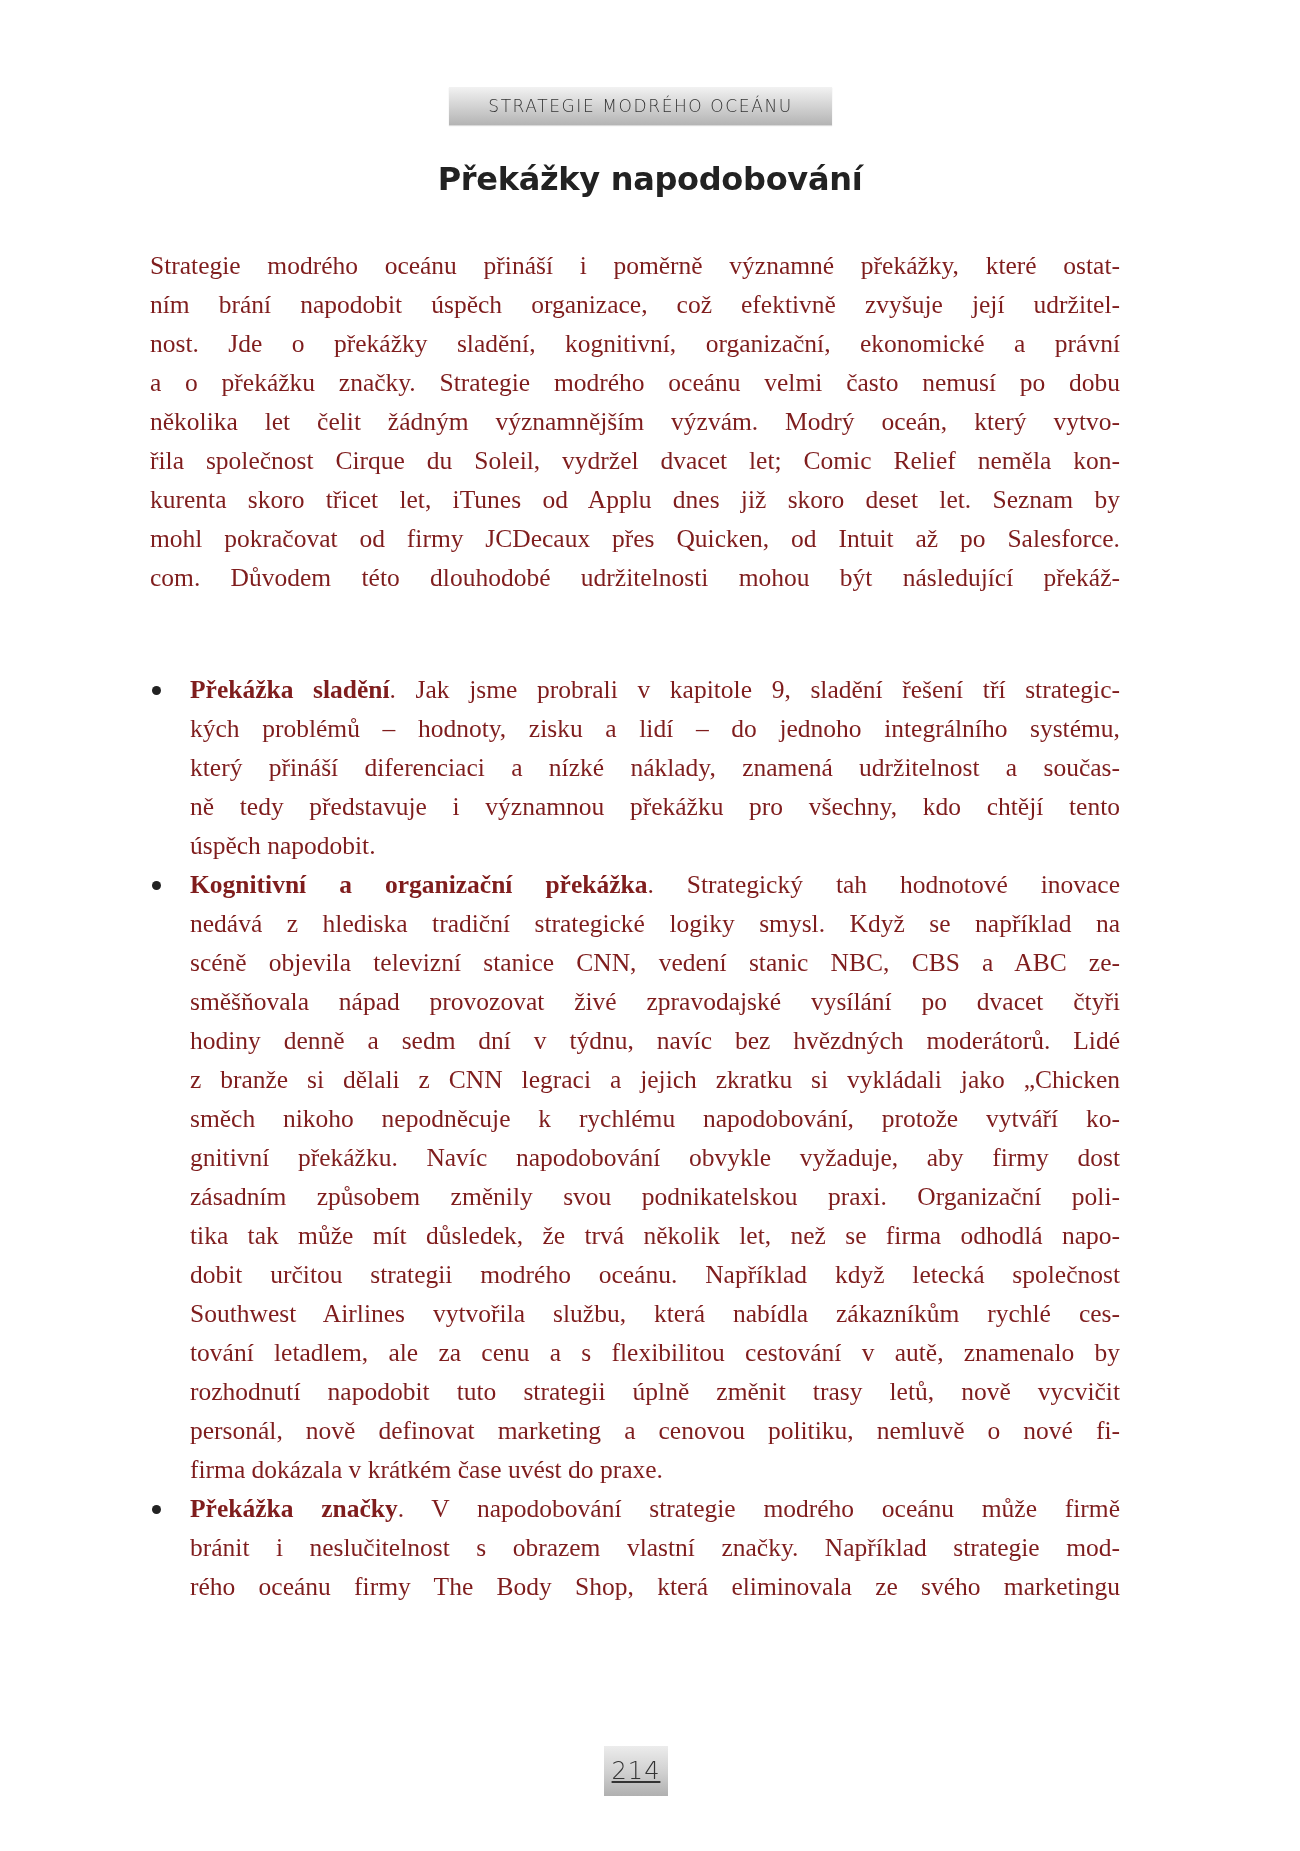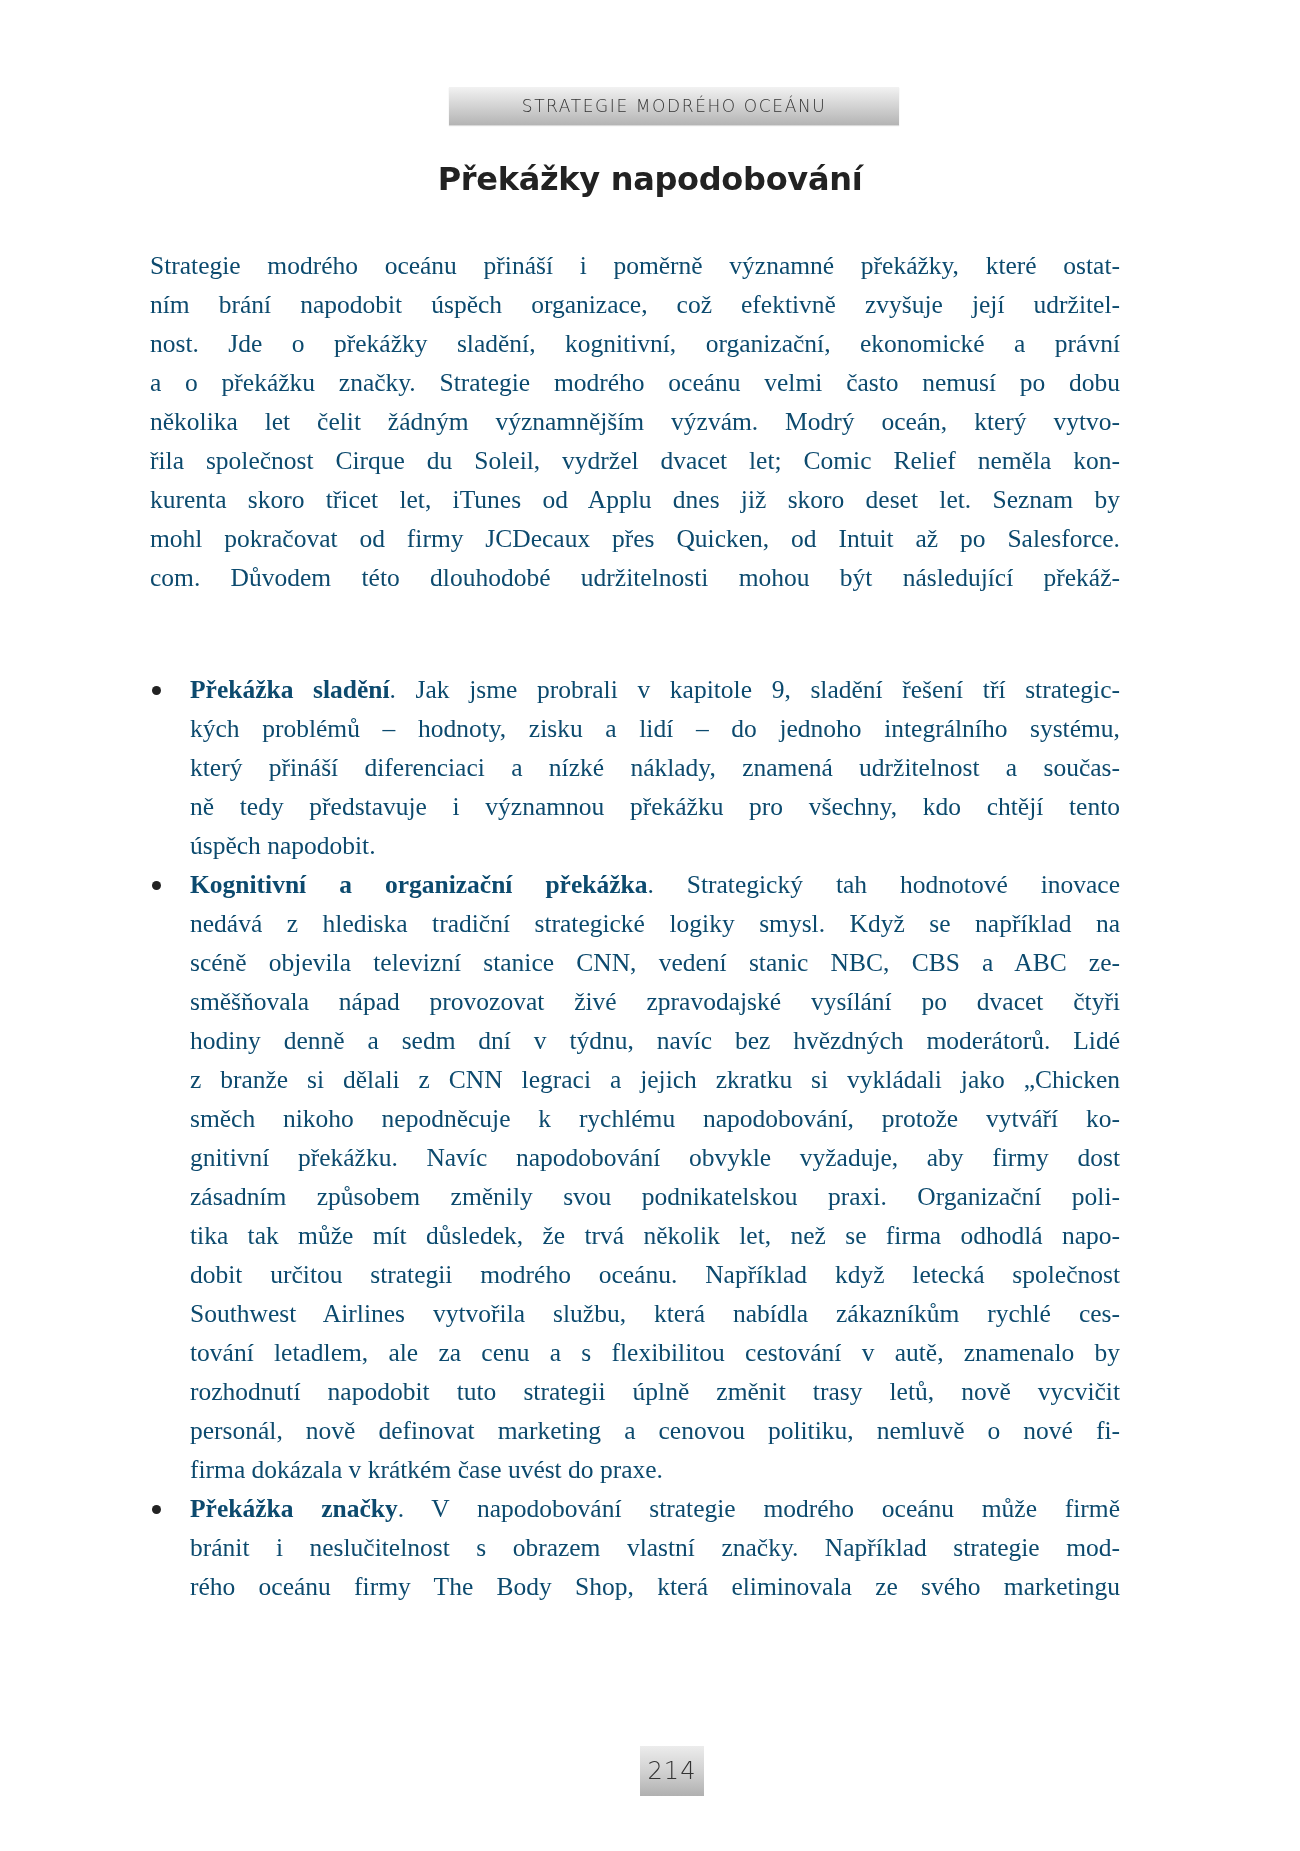--- a/index.html
+++ b/index.html
@@ -1,59 +1,59 @@
 <!DOCTYPE html>
 <html><head>
   <meta charset="utf-8">
   <style>
     html, body { margin: 0; padding: 0; background: #ffffff; }
     body { width: 1300px; height: 1851px; position: relative; overflow: hidden; }
     .page { position: absolute; left: 0; top: 0; width: 1300px; height: 1851px; background: #fff; }
 
     .running-head {
-      position: absolute; left: 449px; top: 87px; width: 450px; height: 38px;
+      position: absolute; left: 449px; top: 87px; width: 383px; height: 38px;
       background: linear-gradient(to bottom, #f2f2f2 0%, #d0d0d0 55%, #b4b4b4 100%);
       box-shadow: 0 1px 1px rgba(0,0,0,0.15);
       display: flex; align-items: center; justify-content: center;
       font-family: "DejaVu Sans", sans-serif; font-weight: 300;
       font-size: 17px; letter-spacing: 1.6px; color: #333;
     }
 
     .title {
       position: absolute; left: 0; top: 160px; width: 1300px; text-align: center;
       font-family: "DejaVu Sans", sans-serif; font-weight: bold;
       font-size: 32px; color: #222; letter-spacing: -0.3px;
     }
 
     .text {
-      font-family: "Liberation Serif", serif; font-size: 25.5px; color: #0c4a6e;
+      font-family: "Liberation Serif", serif; font-size: 25.5px; color: #7f1d1d;
     }
     .line {
       display: block; height: 39px; line-height: 39px; white-space: nowrap;
       text-align: justify; text-align-last: justify;
     }
     .line.last { text-align-last: left; }
 
     .intro { position: absolute; left: 150px; top: 246px; width: 970px; }
 
     .bullets { position: absolute; left: 150px; top: 670px; width: 970px; }
     .bullet-item { position: relative; padding-left: 40px; }
     .bullet-dot {
       position: absolute; left: 2px; top: 16px; width: 9px; height: 9px;
       border-radius: 50%; background: #222;
     }
     .bullet-item .line { width: 930px; }
     b { font-weight: bold; }
 
     .page-number {
-      position: absolute; left: 640px; top: 1746px; width: 64px; height: 50px;
+      position: absolute; left: 604px; top: 1746px; width: 64px; height: 50px;
       background: linear-gradient(to bottom, #ececec 0%, #cfcfcf 55%, #b0b0b0 100%);
       display: flex; align-items: center; justify-content: center;
       font-family: "DejaVu Sans", sans-serif; font-weight: 300;
-      font-size: 24px; letter-spacing: 1px; color: #333;
+      font-size: 24px; letter-spacing: 1px; color: #333; text-decoration: underline;
     }
   </style>
 </head>
 <body>
 
 <div class="page">
 
   <div class="running-head">
     <span>STRATEGIE MODRÉHO OCEÁNU</span>
   </div>

